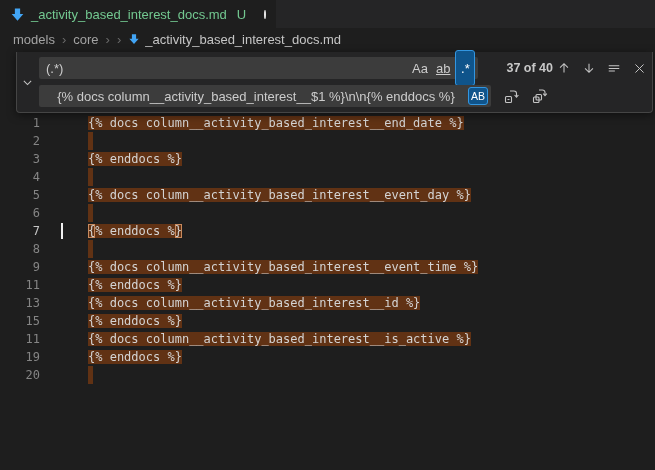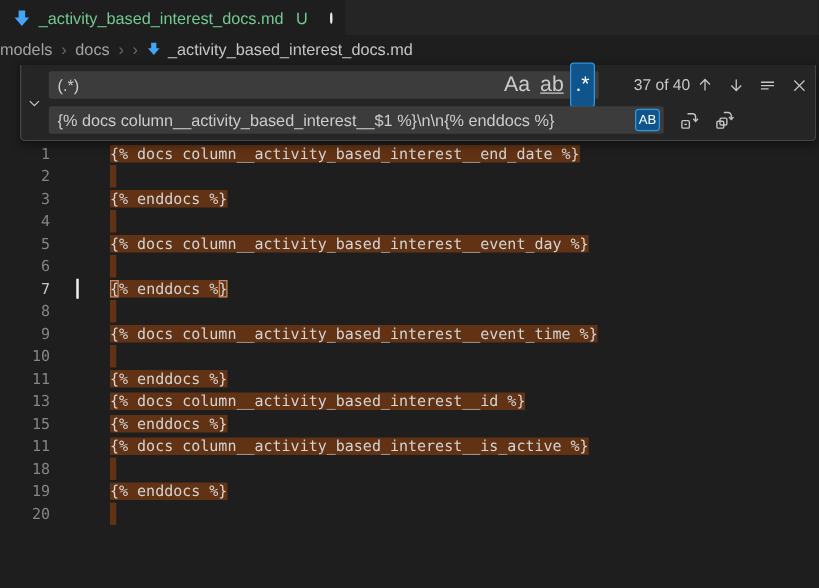--- a/index.html
+++ b/index.html
@@ -18,21 +18,21 @@
     padding: 0 10px; gap: 6px; font-size: 13px; border-right: 1px solid #252526;
   }
   .tab-icon svg { display: block; }
   .tab-title { color: #73c991; white-space: nowrap; }
   .git-badge { color: #73c991; margin-left: 4px; }
   .dot {
     width: 9px; height: 9px; border-radius: 50%; background: #e8e8e8; margin-left: 12px;
   }
   
   .breadcrumb {
-    height: 22px; display: flex; align-items: center; 
+    height: 22px; display: flex; align-items: center; padding-left: 13px;
     font-size: 13px; color: #a3a3a3; gap: 7px; background: #1e1e1e;
   }
   .crumb { white-space: nowrap; }
   .crumb-sep { color: #6a6a6a; font-size: 13px; }
   .crumb-file { color: #c5c5c5; display: flex; align-items: center; gap: 5px; }
   
   .editor { position: absolute; top: 50px; left: 0; right: 0; bottom: 0; }
   .lines { padding-top: 64px; font-family: "DejaVu Sans Mono", monospace; font-size: 12px; }
   .line { height: 18px; line-height: 18px; display: flex; position: relative; }
   .ln {
@@ -60,32 +60,32 @@
     display: flex; align-items: center; justify-content: center; cursor: pointer;
   }
   .fw-rows { margin-left: 22px; padding-top: 5px; }
   .fw-row { height: 22px; display: flex; align-items: center; }
   .fw-row.first { margin-bottom: 6px; }
   .fw-input {
     background: #3c3c3c; border-radius: 2px; height: 22px; color: #cccccc;
     font-size: 13px; display: flex; align-items: center; padding: 0 3px 0 7px;
   }
   .find-input { width: 440px; }
-  .replace-input { width: 492px; }
+  .replace-input { width: 452px; text-align: center; }
   .input-text { flex: 1; white-space: nowrap; overflow: hidden; }
   .opt {
     min-width: 20px; height: 36px; border-radius: 3px; display: flex;
-    align-items: center; justify-content: center; font-size: 17px;
+    align-items: center; justify-content: center; font-size: 13px;
     color: #cccccc; border: 1px solid transparent; margin-left: 2px; padding: 0 2px;
     cursor: pointer; flex: none;
   }
   .opt.word { text-decoration: underline; }
   .opt.active { background: #0f548b; border-color: #3296e1; color: #ffffff; }
   .opt.ab { height: 18px; font-size: 10.5px; }
-  .count { margin-left: 28px; color: #c8c8c8; font-size: 12.5px; white-space: nowrap; }
+  .count { margin-left: 28px; color: #c8c8c8; font-size: 12.5px; white-space: nowrap; font-weight: bold; }
   .nav { margin-left: auto; display: flex; align-items: center; gap: 3px; margin-right: 2px; }
   .icon-btn {
     width: 22px; height: 22px; display: flex; align-items: center; justify-content: center;
     background: none; border: none; cursor: pointer; border-radius: 3px; color: #c5c5c5;
   }
   .replace-actions { display: flex; gap: 6px; margin-left: 10px; }
   svg { display: block; }
 </style>
 </head>
 <body>
@@ -99,21 +99,21 @@
     </span>
     <span class="tab-title">_activity_based_interest_docs.md</span>
     <span class="git-badge">U</span>
     <span class="dot"></span>
   </div>
 </div>
 
 <div class="breadcrumb">
   <span class="crumb">models</span>
   <span class="crumb-sep">›</span>
-  <span class="crumb">docs</span>
+  <span class="crumb">core</span>
   <span class="crumb-sep">›</span>
   <span class="crumb-sep">›</span>
   <span class="crumb crumb-file">
     <span>
       <svg width="12" height="12" viewBox="0 0 16 16">
         <path d="M5.2 1.5 H10.8 V7.5 H14.2 L8 14.7 L1.8 7.5 H5.2 Z" fill="#42a5f5"></path>
       </svg>
     </span>
     <span>_activity_based_interest_docs.md</span>
   </span>
@@ -152,42 +152,34 @@
       </div>
       <div class="line">
     <span class="ln">8</span>
     <span class="lc"><span class="zero-match"></span></span>
   </div>
       <div class="line">
     <span class="ln">9</span>
     <span class="lc"><span class="match">{% docs column__activity_based_interest__event_time %}</span></span>
   </div>
       <div class="line">
-    <span class="ln">10</span>
-    <span class="lc"><span class="zero-match"></span></span>
-  </div>
-      <div class="line">
     <span class="ln">11</span>
     <span class="lc"><span class="match">{% enddocs %}</span></span>
   </div>
       <div class="line">
     <span class="ln">13</span>
     <span class="lc"><span class="match">{% docs column__activity_based_interest__id %}</span></span>
   </div>
       <div class="line">
     <span class="ln">15</span>
     <span class="lc"><span class="match">{% enddocs %}</span></span>
   </div>
       <div class="line">
     <span class="ln">11</span>
     <span class="lc"><span class="match">{% docs column__activity_based_interest__is_active %}</span></span>
-  </div>
-      <div class="line">
-    <span class="ln">18</span>
-    <span class="lc"><span class="zero-match"></span></span>
   </div>
       <div class="line">
     <span class="ln">19</span>
     <span class="lc"><span class="match">{% enddocs %}</span></span>
   </div>
       <div class="line">
     <span class="ln">20</span>
     <span class="lc"><span class="zero-match"></span></span>
   </div>
     </div>

